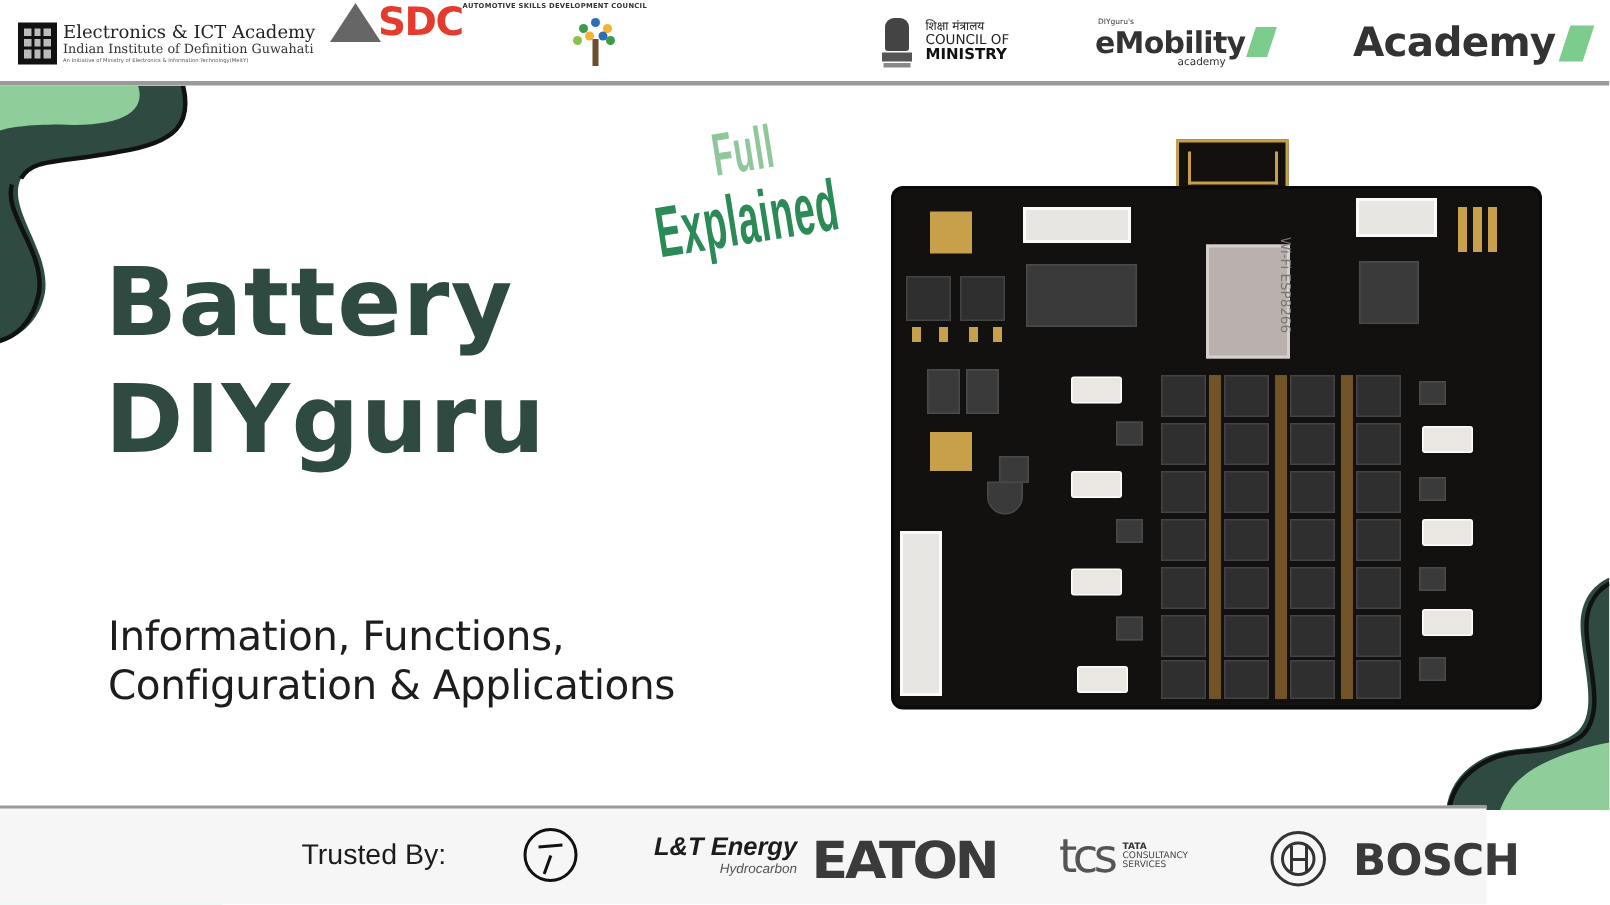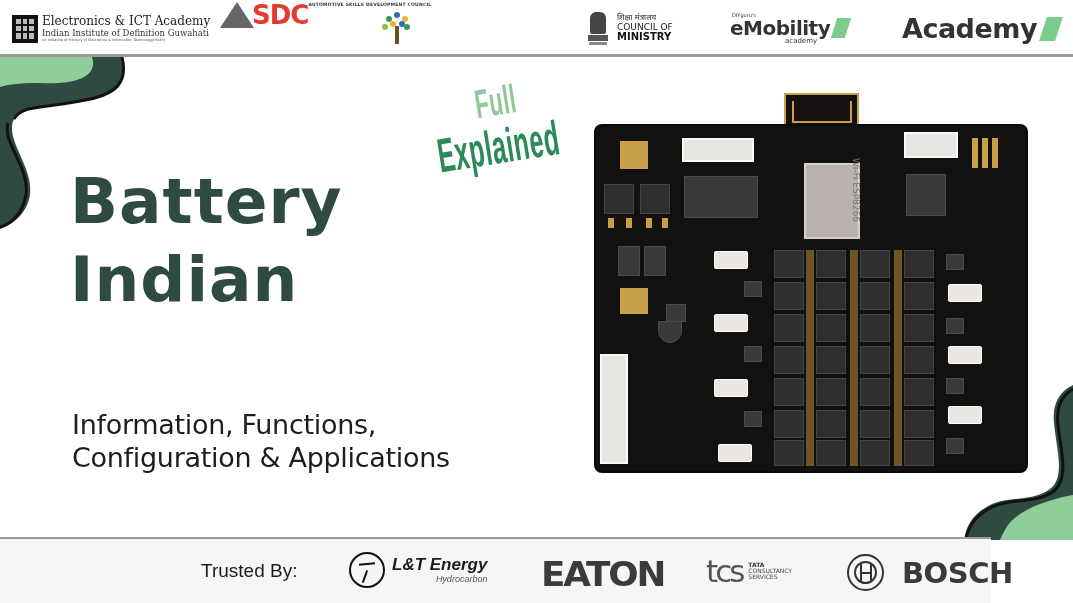--- a/index.html
+++ b/index.html
@@ -105,21 +105,21 @@
   .trusted-bar {
     position: absolute; left: 0; top: 537px; width: 991px; height: 66px; background: #f6f6f6;
     border-top: 2px solid #9a9a9a; z-index: 6; display: flex; align-items: center;
   }
   .trusted-label { position: absolute; left: 201px; top: 21px; font-family: "Liberation Sans", sans-serif; font-size: 19px; color: #1c1c1c; }
   .lnt { position: absolute; left: 349px; top: 13px; display: flex; align-items: center; }
   .lnt .circ { width: 36px; height: 36px; border: 2px solid #111; border-radius: 50%; position: relative; margin-right: 7px; }
   .lnt .circ::before { content: ""; position: absolute; left: 8px; top: 9px; width: 16px; height: 2px; background: #111; transform: rotate(-5deg); }
   .lnt .circ::after { content: ""; position: absolute; left: 13px; top: 16px; width: 2px; height: 13px; background: #111; transform: rotate(20deg); }
   .lnt .txt { display: flex; flex-direction: column; line-height: 1; }
-  .lnt .t1 { font-family: "Liberation Sans", sans-serif; font-style: italic; font-weight: bold; font-size: 17px; color: #1c1c1c; }
+  .lnt .t1 { font-family: "Liberation Sans", sans-serif; font-style: italic; font-weight: bold; font-size: 17px; color: #1c1c1c; margin-left: 44px; }
   .lnt .t2 { font-family: "Liberation Sans", sans-serif; font-style: italic; font-size: 9px; color: #555; align-self: flex-end; margin-top: 2px; }
   .eaton { position: absolute; left: 541px; top: 15px; font-family: "DejaVu Sans", sans-serif; font-weight: bold; font-size: 34px; color: #3b3b3b; letter-spacing: -2px; transform: scaleX(1.05); transform-origin: left; }
   .tcs { position: absolute; left: 706px; top: 14px; display: flex; align-items: center; }
   .tcs .mark { font-family: "DejaVu Sans", sans-serif; font-size: 31px; color: #555; letter-spacing: -3px; font-weight: normal; }
   .tcs .txt { display: flex; flex-direction: column; margin-left: 6px; line-height: 1.05; }
   .tcs .t1 { font-size: 6px; font-weight: bold; color: #333; }
   .tcs .t2 { font-size: 6px; color: #444; }
   .bosch { position: absolute; left: 847px; top: 15px; display: flex; align-items: center; }
   .bosch .circ { width: 37px; height: 37px; border: 2px solid #333; border-radius: 50%; position: relative; margin-right: 18px; }
   .bosch .circ .inner { position: absolute; left: 5px; top: 5px; width: 23px; height: 23px; border: 2px solid #333; border-radius: 50%; }
@@ -217,21 +217,21 @@
   </div>
 </header>
 
 <div class="full-explained">
   <span class="full">Full</span>
   <span class="exp">Explained</span>
 </div>
 
 <h1 class="title">
   <span class="line">Battery</span>
-  <span class="line">Indian</span>
+  <span class="line">DIYguru</span>
 </h1>
 
 <div class="subtitle">
   <span class="line">Information, Functions,</span>
   <span class="line">Configuration &amp; Applications</span>
 </div>
 
 <div class="pcb-wrap">
   <div class="antenna">
       <div class="zig"></div>

